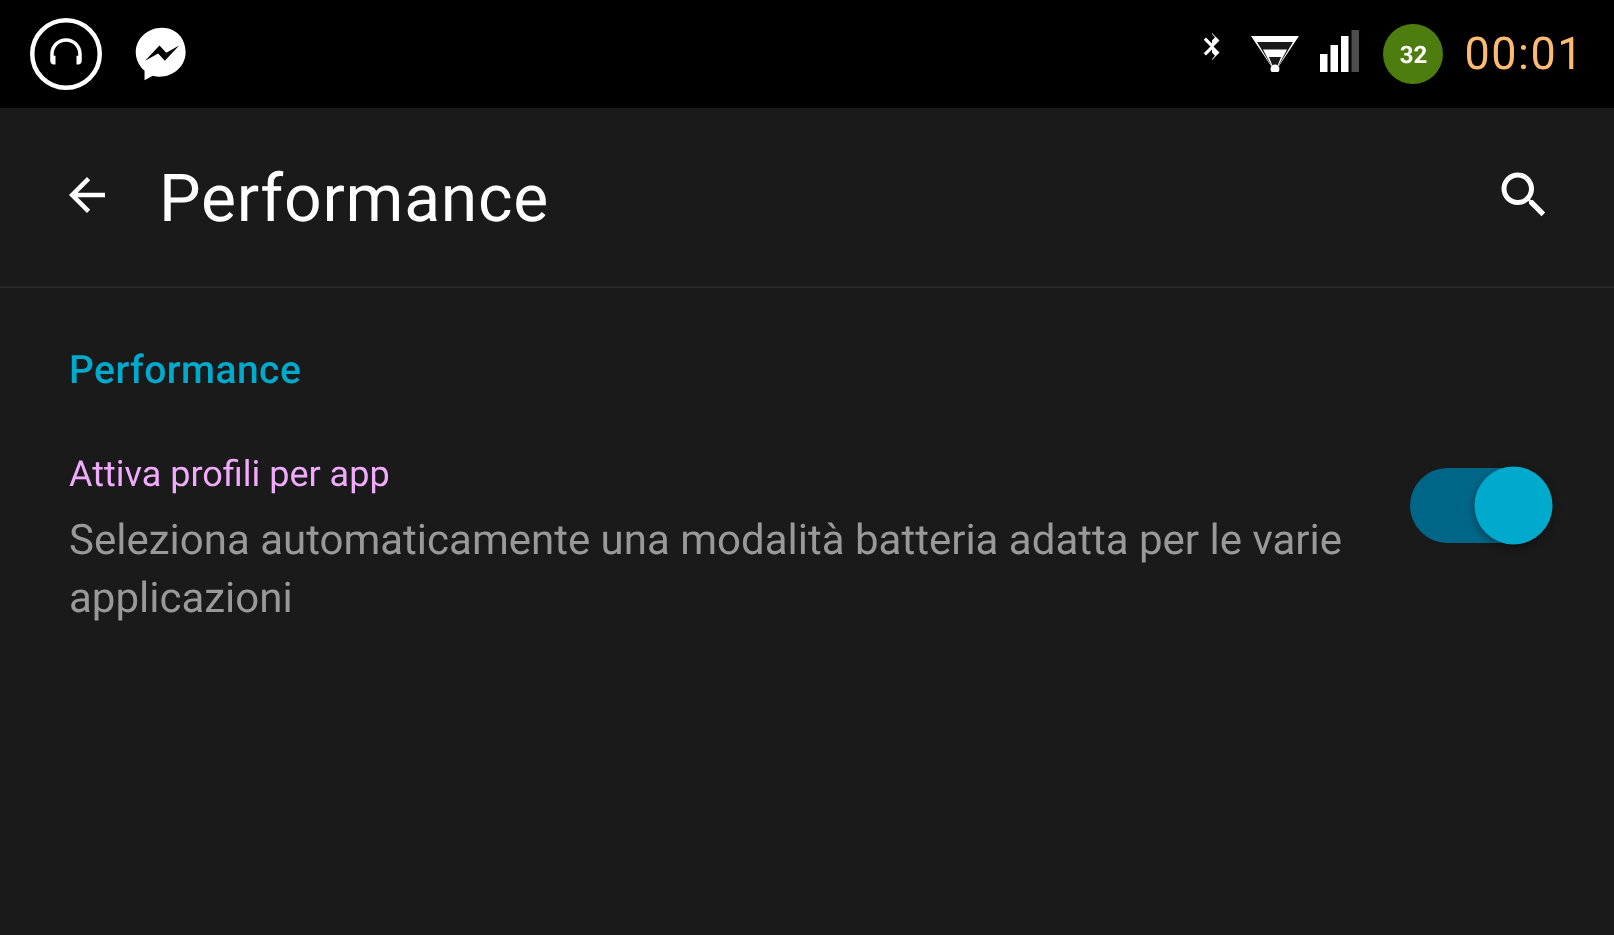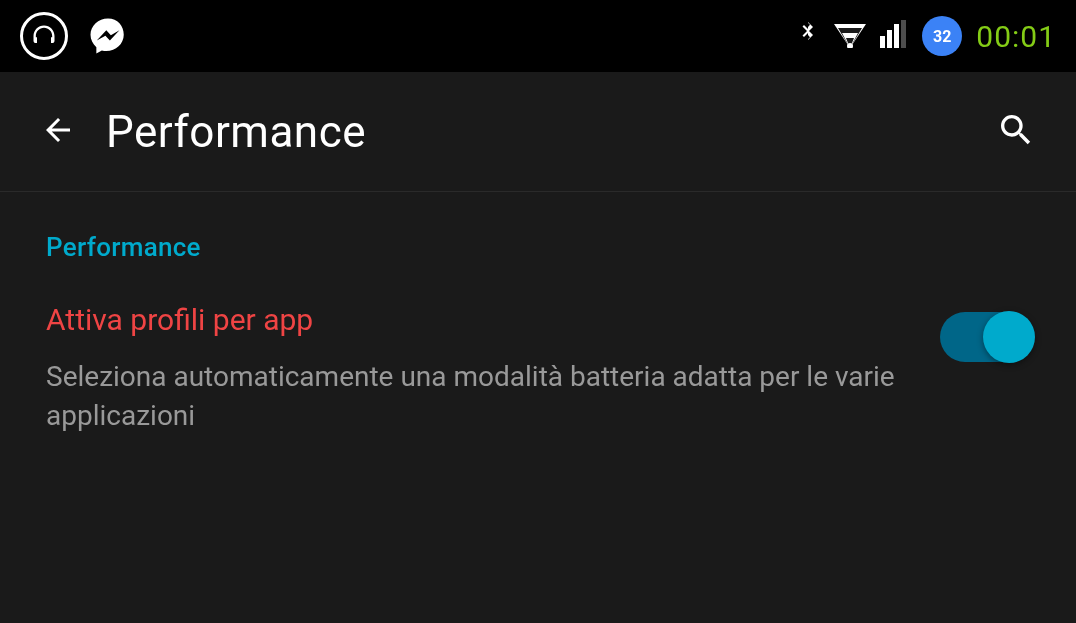--- a/index.html
+++ b/index.html
@@ -64,33 +64,33 @@
       width: 42px;
       height: 42px;
       fill: white;
     }
 
     
     .battery-badge {
       width: 40px;
       height: 40px;
       border-radius: 50%;
-      background: #3b82f6;
+      background: #4d7c0f;
       display: flex;
       align-items: center;
       justify-content: center;
       font-size: 16px;
       font-weight: bold;
       color: white;
     }
 
     .time-display {
       font-size: 30px;
       font-weight: 400;
-      color: #84cc16;
+      color: #fdba74;
       letter-spacing: 1px;
     }
 
     
     .app-bar {
       width: 100%;
       height: 120px;
       background: #1a1a1a;
       display: flex;
       align-items: center;
@@ -151,24 +151,24 @@
       justify-content: space-between;
       padding: 10px 0;
     }
 
     .setting-text {
       flex: 1;
       margin-right: 40px;
     }
 
     .setting-title {
-      font-size: 30px;
+      font-size: 24px;
       font-weight: 400;
-      color: #ef4444;
-      margin-bottom: 20px;
+      color: #f0abfc;
+      margin-bottom: 10px;
     }
 
     .setting-description {
       font-size: 28px;
       color: #999999;
       line-height: 1.4;
     }
 
     
     .toggle-container {

